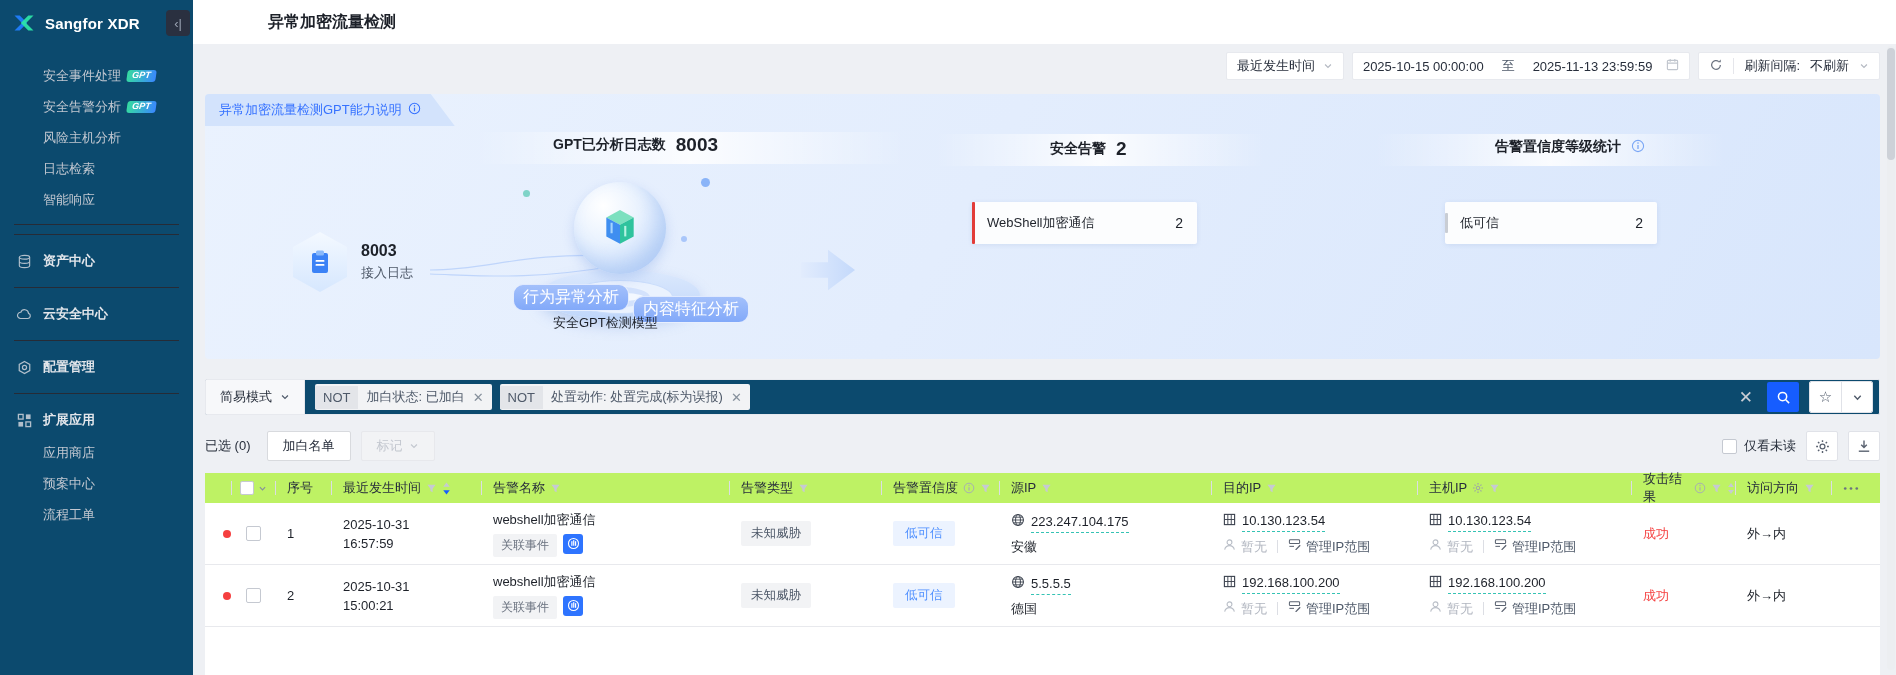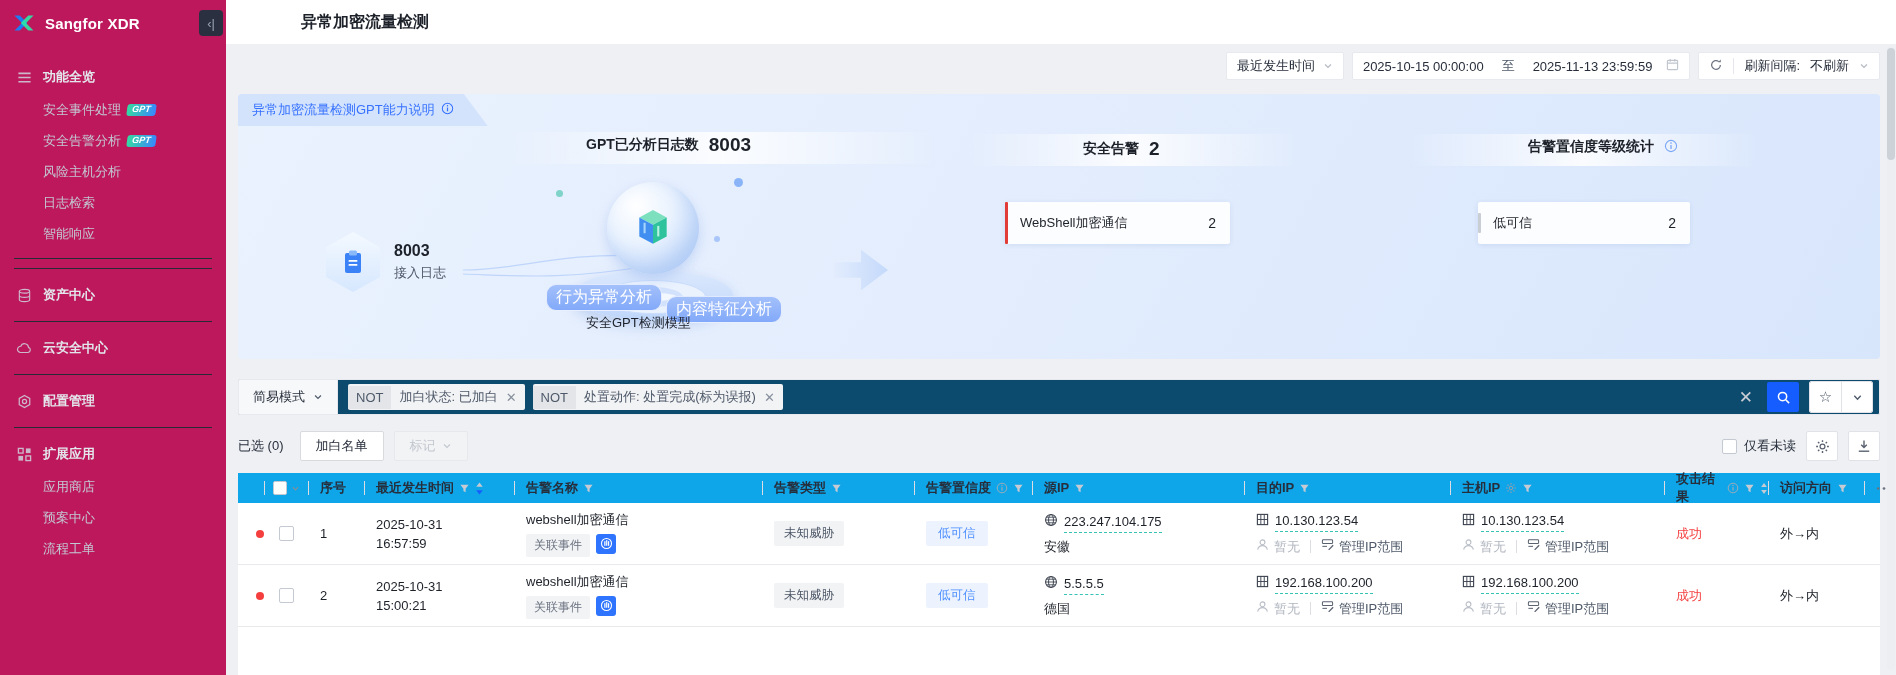--- a/index.html
+++ b/index.html
@@ -1,21 +1,21 @@
 <!DOCTYPE html>
 <html style="--accent: #165dff; --danger: #f53f3f; --conf: #4e8fff;"><head>
 <meta charset="utf-8">
 <style>
   * { margin:0; padding:0; box-sizing:border-box; }
   html,body { width:1896px; height:675px; overflow:hidden; }
   body { font-family:"Liberation Sans","DejaVu Sans",sans-serif; background:#eef0f4; color:#1d2129; }
   .app { display:flex; width:1896px; height:675px; }
 
   
-  .sidebar { width:226px; height:675px; background:#be185d; flex:none; position:relative; overflow:hidden; }
+  .sidebar { width:193px; height:675px; background:#0c4a6e; flex:none; position:relative; overflow:hidden; }
   .brand-row { height:46px; display:flex; align-items:center; gap:9px; padding:0 12px; }
   .brand-name { color:#ffffff; font-size:15px; font-weight:bold; letter-spacing:.2px; }
   .collapse-btn { position:absolute; top:10px; right:3px; width:24px; height:26px; background:#2a3040; border-radius:4px; color:#9aa3b2; display:flex; align-items:center; justify-content:center; font-size:13px; cursor:pointer; }
   .side-nav { padding-top:14px; }
   .side-item { height:34px; display:flex; align-items:center; gap:11px; padding:0 16px; font-size:13px; color:#e3e6eb; font-weight:bold; cursor:pointer; }
   .side-item .sicon { width:16px; height:16px; display:flex; align-items:center; justify-content:center; flex:none; opacity:.85; }
   .side-sub { height:31px; display:flex; align-items:center; gap:6px; padding-left:43px; font-size:13px; color:#c3c8d1; font-weight:normal; cursor:pointer; }
   .side-divider { height:1px; background:#262b36; margin:9px 14px; }
   .gpt-badge { font-size:9px; font-style:italic; font-weight:bold; color:#fff; background:linear-gradient(95deg,#35dca0,#3a86ff); padding:1px 5px 2px; border-radius:3px; transform:skewX(-8deg); display:inline-block; line-height:1; }
 
@@ -81,21 +81,21 @@
   .btn { height:30px; padding:0 15px; font-size:13px; border-radius:2px; border:1px solid #d8dade; background:#fff; color:#272e3b; margin-right:10px; cursor:pointer; display:flex; align-items:center; gap:6px; }
   .btn.disabled { background:#f2f3f5; color:#c3c7cf; border-color:#e7e8ec; cursor:default; }
   .toolbar-right { margin-left:auto; display:flex; align-items:center; gap:10px; }
   .cbx { width:15px; height:15px; border:1px solid #c5c9d1; border-radius:2px; background:#fff; display:inline-block; flex:none; cursor:pointer; }
   .unread-wrap { display:flex; align-items:center; gap:7px; color:#272e3b; cursor:pointer; }
   .icon-btn { width:32px; height:30px; border:1px solid #e0e2e8; background:#fff; border-radius:2px; display:flex; align-items:center; justify-content:center; cursor:pointer; }
 
   
   .table-panel { background:#fff; border-radius:2px 2px 0 0; min-height:218px; }
   .tgrid { display:grid; grid-template-columns:26px 44px 56px 150px 248px 152px 118px 212px 206px 214px 104px 96px minmax(36px,1fr); align-items:center; }
-  .thead { height:30px; background:#0ea5e9;font-weight:bold; }
+  .thead { height:30px; background:#bef264; }
   .th { position:relative; display:flex; align-items:center; gap:5px; font-size:13px; color:#272e3b; padding-left:12px; height:30px; }
   .th::before { content:''; position:absolute; left:0; top:8px; bottom:8px; width:1px; background:#dbdde3; }
   .th-check { display:flex; align-items:center; gap:4px; justify-content:center; position:relative; height:30px; }
   .th-check::before { content:''; position:absolute; left:0; top:8px; bottom:8px; width:1px; background:#dbdde3; }
   .trow { min-height:62px; border-bottom:1px solid #e8e9ed; background:#fff; }
   .td { font-size:13px; color:#1d2129; padding-left:12px; }
   .td-dot { display:flex; justify-content:flex-end; padding:0; }
   .td-check { display:flex; justify-content:center; padding:0; }
   .unread-dot { width:8px; height:8px; border-radius:50%; background:var(--danger,#f53f3f); }
   .time-line { line-height:19px; }
@@ -123,28 +123,20 @@
   <aside class="sidebar">
     <div class="brand-row">
       <svg width="24" height="24" viewBox="0 0 24 24">
         <path d="M2.5 4.5l7.5 7.5-7.5 7.5h5.2l7.5-7.5-7.5-7.5z" fill="#1f7bf4"></path>
         <path d="M21.5 4.5L14 12l7.5 7.5h-5.2L8.8 12l7.5-7.5z" fill="#2ee6a6" opacity="0.92"></path>
       </svg>
       <span class="brand-name">Sangfor XDR</span>
     </div>
     <div class="collapse-btn">‹|</div>
     <nav class="side-nav">
-        <div class="side-item">
-          <span class="sicon">
-            <svg width="15" height="15" viewBox="0 0 16 16">
-              <path d="M1.5 3.5h13M1.5 8h13M1.5 12.5h13" stroke="#cfd4dc" stroke-width="1.8"></path>
-            </svg>
-          </span>
-          <span>功能全览</span>
-        </div>
         <div class="side-sub">
           <span>安全事件处理</span>
           <span class="gpt-badge">GPT</span>
         </div>
         <div class="side-sub">
           <span>安全告警分析</span>
           <span class="gpt-badge">GPT</span>
         </div>
         <div class="side-sub">
           <span>风险主机分析</span>

